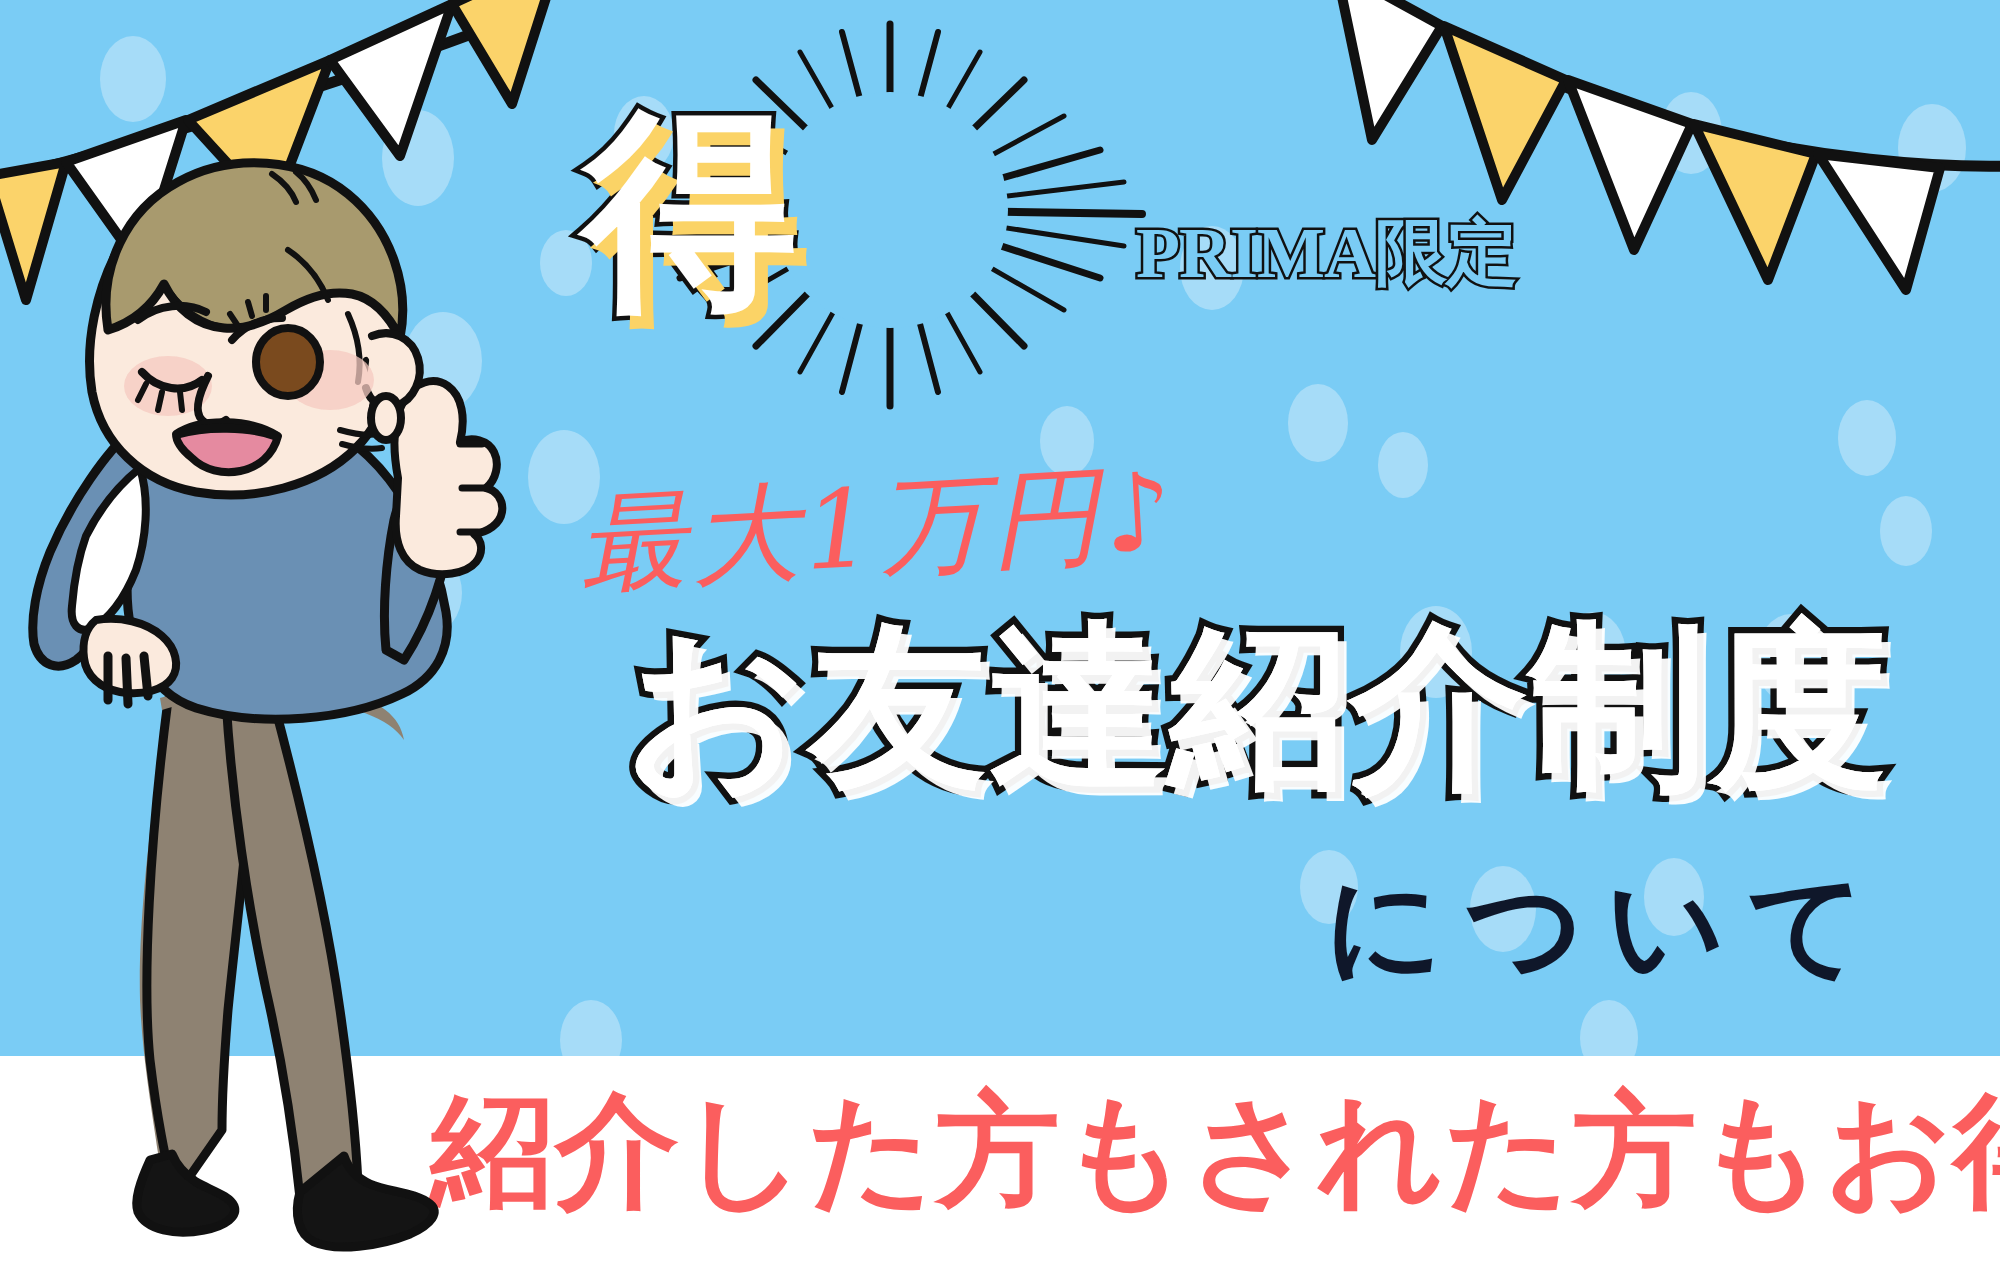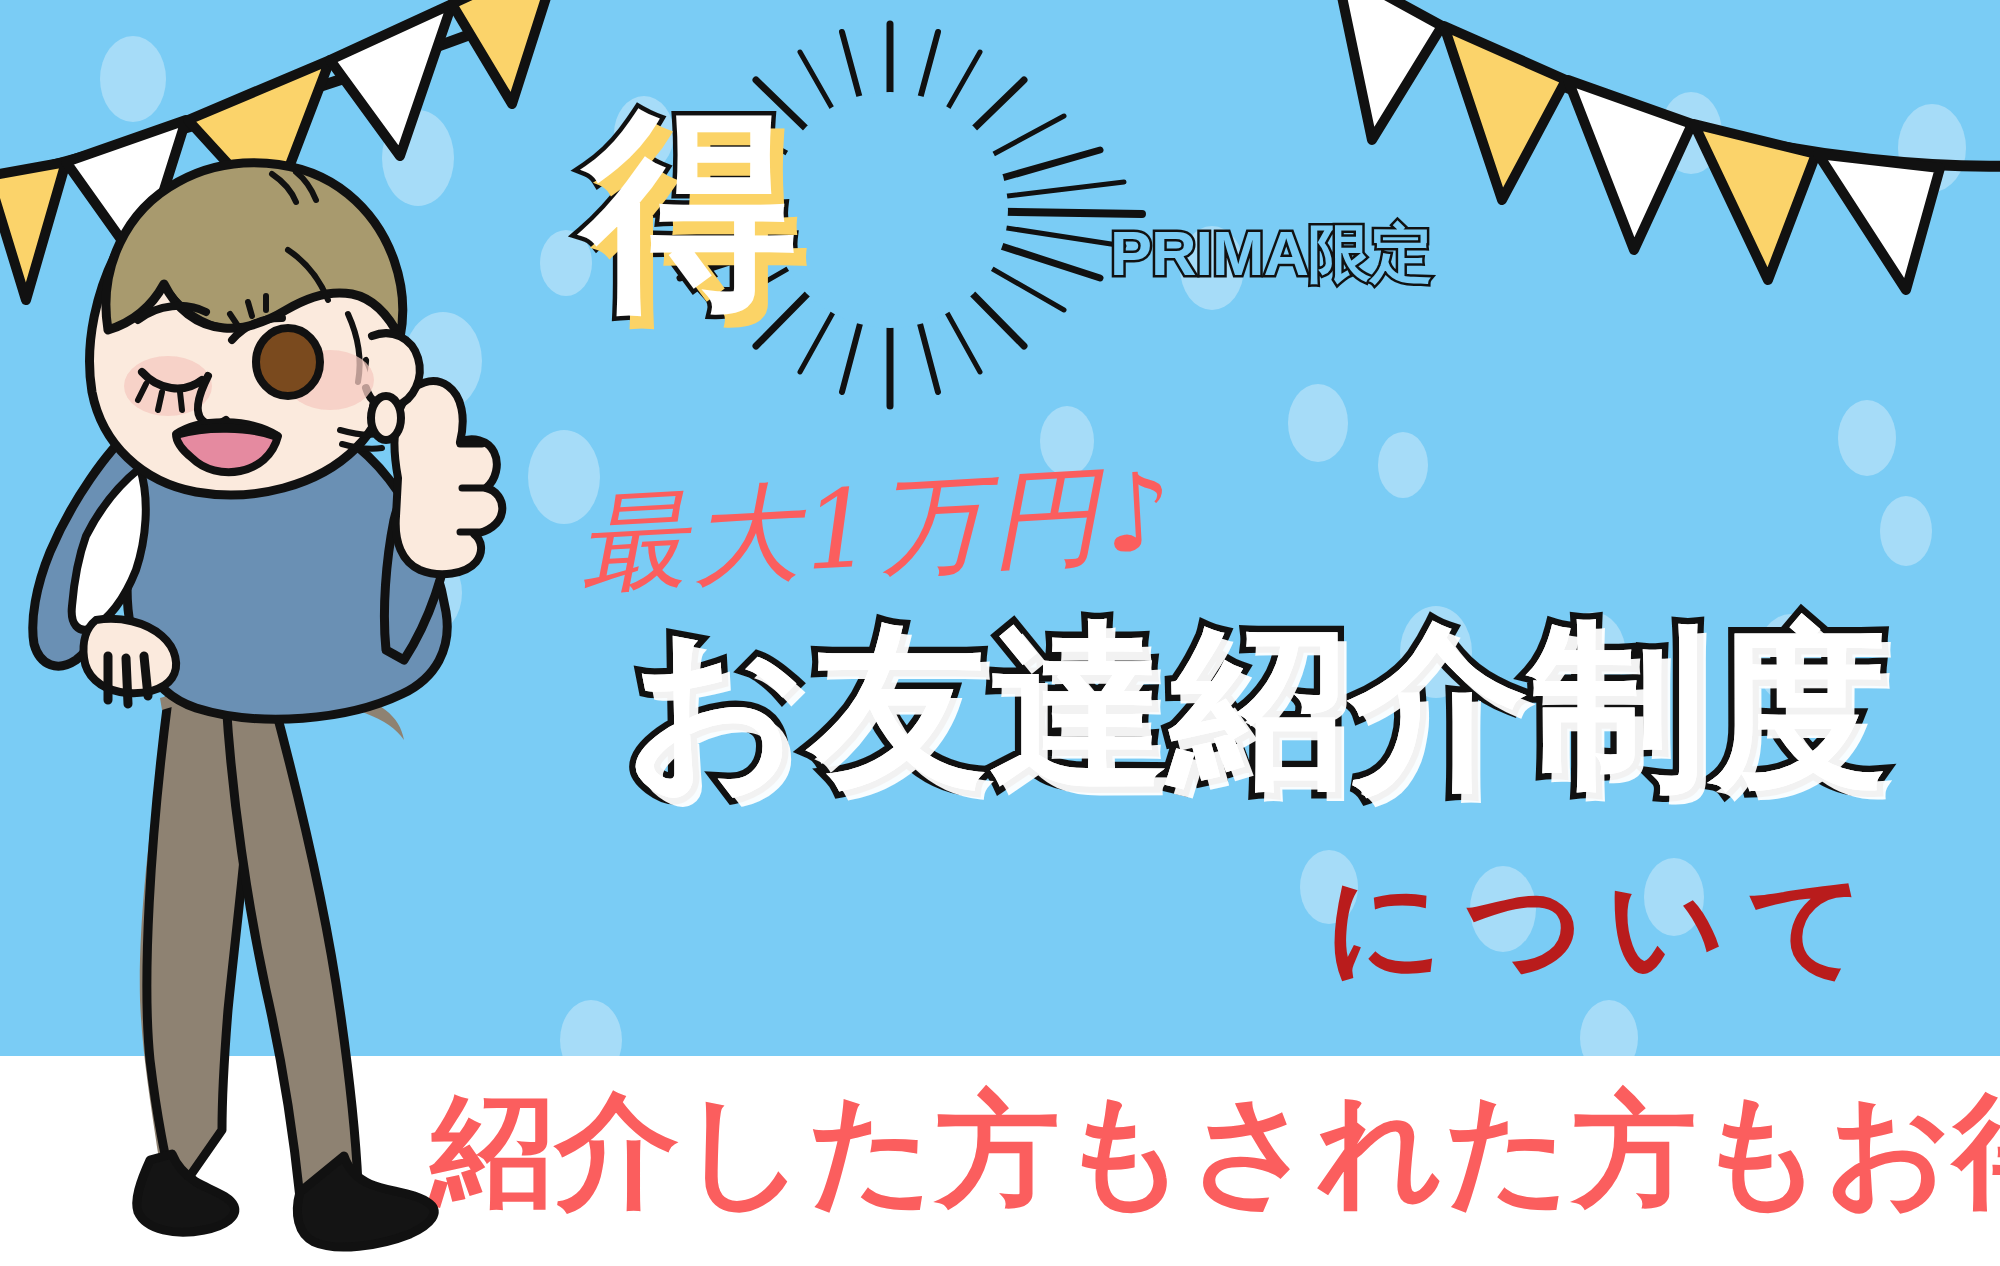--- a/index.html
+++ b/index.html
@@ -45,25 +45,25 @@
     font-weight:700;
     color:#FFFFFF;
     -webkit-text-stroke:9px #111111;
     paint-order:stroke fill;
     text-shadow:
       13px 13px 0 #FBD366;
   }
 
   
   #prima{
-    position:absolute;left:1110px;top:198px;
-    font-size:63px;line-height:110px;
+    position:absolute;left:1136px;top:198px;
+    font-size:72px;line-height:110px;
     font-weight:700;
     letter-spacing:-1px;
-    font-family:Liberation Sans, sans-serif;
+    font-family:Liberation Serif, serif;
     color:#7ACCF5;
     -webkit-text-stroke:5px #111111;
     paint-order:stroke fill;
     white-space:nowrap;
   }
 
   
   #maxprice{
     position:absolute;left:578px;top:468px;
     font-size:108px;line-height:120px;
@@ -98,21 +98,21 @@
     letter-spacing:2px;
     white-space:nowrap;
   }
 
   
   #about{
     position:absolute;left:1325px;top:862px;
     font-size:116px;line-height:128px;
     font-weight:700;
     font-family:"DejaVu Sans","Liberation Sans",sans-serif;
-    color:#b91c1c;
+    color:#0f172a;
     letter-spacing:22px;
     white-space:nowrap;
   }
 
   
   #tagline{
     position:absolute;left:430px;top:1082px;
     font-size:124px;line-height:136px;
     font-weight:700;
     font-family:"DejaVu Sans","Liberation Sans",sans-serif;

